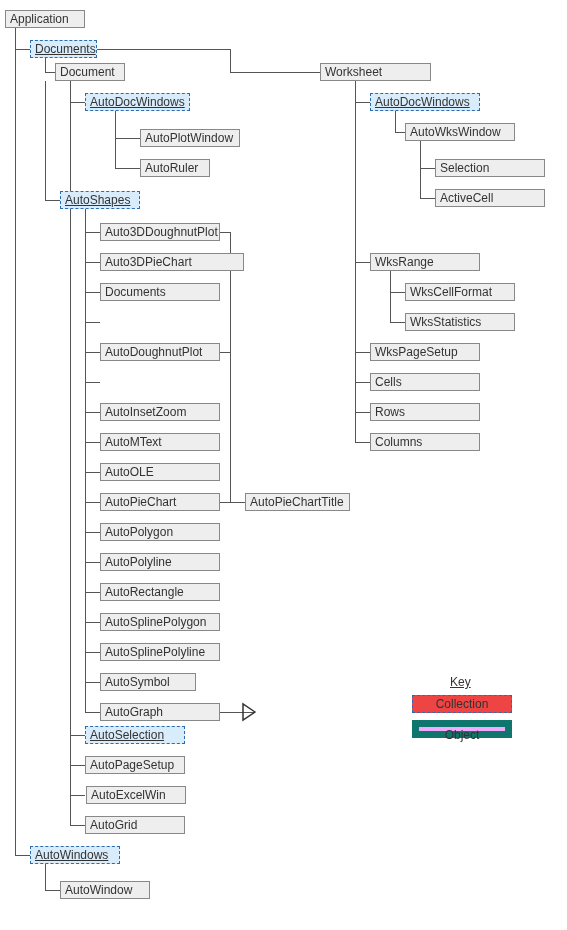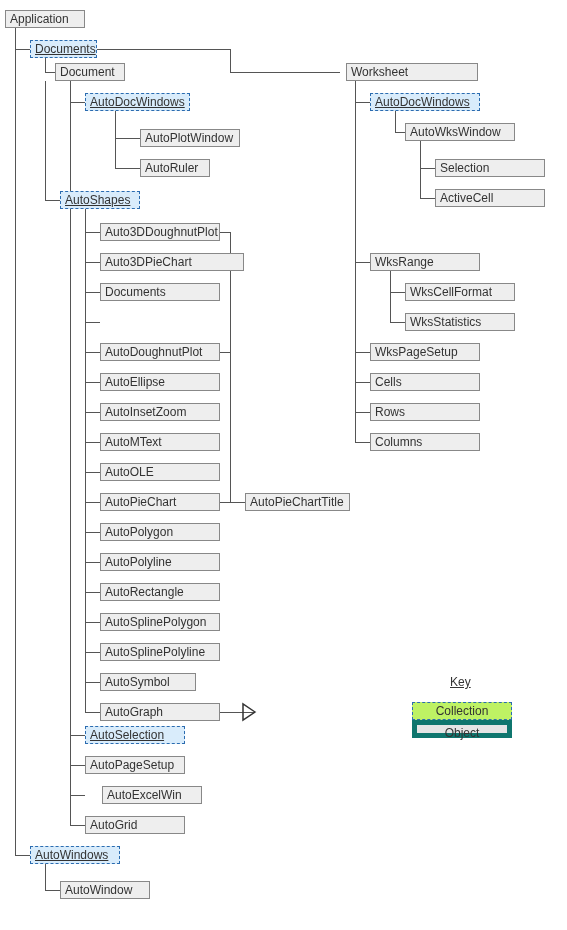--- a/index.html
+++ b/index.html
@@ -33,26 +33,25 @@
   .key-box {
     position:absolute;
     box-sizing:border-box;
     height:18px;
     line-height:16px;
     text-align:center;
     width:100px;
   }
   .key-coll {
     border:1px dashed #2b6cb0;
-    background:#bef264;
-    margin-top:7px;
+    background:#ef4444;
   }
   .key-obj {
-    border:5px solid #0f766e;
-    background:#e5e5e5;
+    border:7px solid #0f766e;
+    background:#f0abfc;
   }
   .key-title {
     position:absolute;
     text-decoration: underline;
     font-size:12px;
   }
   svg.lines {
     position:absolute;
     left:0; top:0;
     width:567px; height:930px;
@@ -168,44 +167,43 @@
 <div class="node" style="left:55px; top:63px; width:70px">Document</div>
 <div class="node coll" style="left:85px; top:93px; width:105px">AutoDocWindows</div>
 <div class="node" style="left:140px; top:129px; width:100px">AutoPlotWindow</div>
 <div class="node" style="left:140px; top:159px; width:70px">AutoRuler</div>
 <div class="node coll" style="left:60px; top:191px; width:80px">AutoShapes</div>
 
 <div class="node" style="left:100px; top:223px; width:120px">Auto3DDoughnutPlot</div>
 <div class="node" style="left:100px; top:253px; width:144px">Auto3DPieChart</div>
 <div class="node" style="left:100px; top:283px; width:120px">Documents</div>
 <div class="node" style="left:100px; top:343px; width:120px">AutoDoughnutPlot</div>
-<div class="node" style="left:100px; top:373px; width:120px">AutoEllipse</div>
 <div class="node" style="left:100px; top:403px; width:120px">AutoInsetZoom</div>
 <div class="node" style="left:100px; top:433px; width:120px">AutoMText</div>
 <div class="node" style="left:100px; top:463px; width:120px">AutoOLE</div>
 <div class="node" style="left:100px; top:493px; width:120px">AutoPieChart</div>
 <div class="node" style="left:100px; top:523px; width:120px">AutoPolygon</div>
 <div class="node" style="left:100px; top:553px; width:120px">AutoPolyline</div>
 <div class="node" style="left:100px; top:583px; width:120px">AutoRectangle</div>
 <div class="node" style="left:100px; top:613px; width:120px">AutoSplinePolygon</div>
 <div class="node" style="left:100px; top:643px; width:120px">AutoSplinePolyline</div>
 <div class="node" style="left:100px; top:673px; width:96px">AutoSymbol</div>
 <div class="node" style="left:100px; top:703px; width:120px">AutoGraph</div>
 
 <div class="node" style="left:245px; top:493px; width:105px">AutoPieChartTitle</div>
 
 <div class="node coll" style="left:85px; top:726px; width:100px">AutoSelection</div>
 <div class="node" style="left:85px; top:756px; width:100px">AutoPageSetup</div>
-<div class="node" style="left:102px; top:786px; width:100px">AutoExcelWin</div>
+<div class="node" style="left:86px; top:786px; width:100px">AutoExcelWin</div>
 <div class="node" style="left:85px; top:816px; width:100px">AutoGrid</div>
 
 <div class="node coll" style="left:30px; top:846px; width:90px">AutoWindows</div>
 <div class="node" style="left:60px; top:881px; width:90px">AutoWindow</div>
 
-<div class="node" style="left:346px; top:63px; width:132px">Worksheet</div>
+<div class="node" style="left:320px; top:63px; width:111px">Worksheet</div>
 <div class="node coll" style="left:370px; top:93px; width:110px">AutoDocWindows</div>
 <div class="node" style="left:405px; top:123px; width:110px">AutoWksWindow</div>
 <div class="node" style="left:435px; top:159px; width:110px">Selection</div>
 <div class="node" style="left:435px; top:189px; width:110px">ActiveCell</div>
 <div class="node" style="left:370px; top:253px; width:110px">WksRange</div>
 <div class="node" style="left:405px; top:283px; width:110px">WksCellFormat</div>
 <div class="node" style="left:405px; top:313px; width:110px">WksStatistics</div>
 <div class="node" style="left:370px; top:343px; width:110px">WksPageSetup</div>
 <div class="node" style="left:370px; top:373px; width:110px">Cells</div>
 <div class="node" style="left:370px; top:403px; width:110px">Rows</div>

